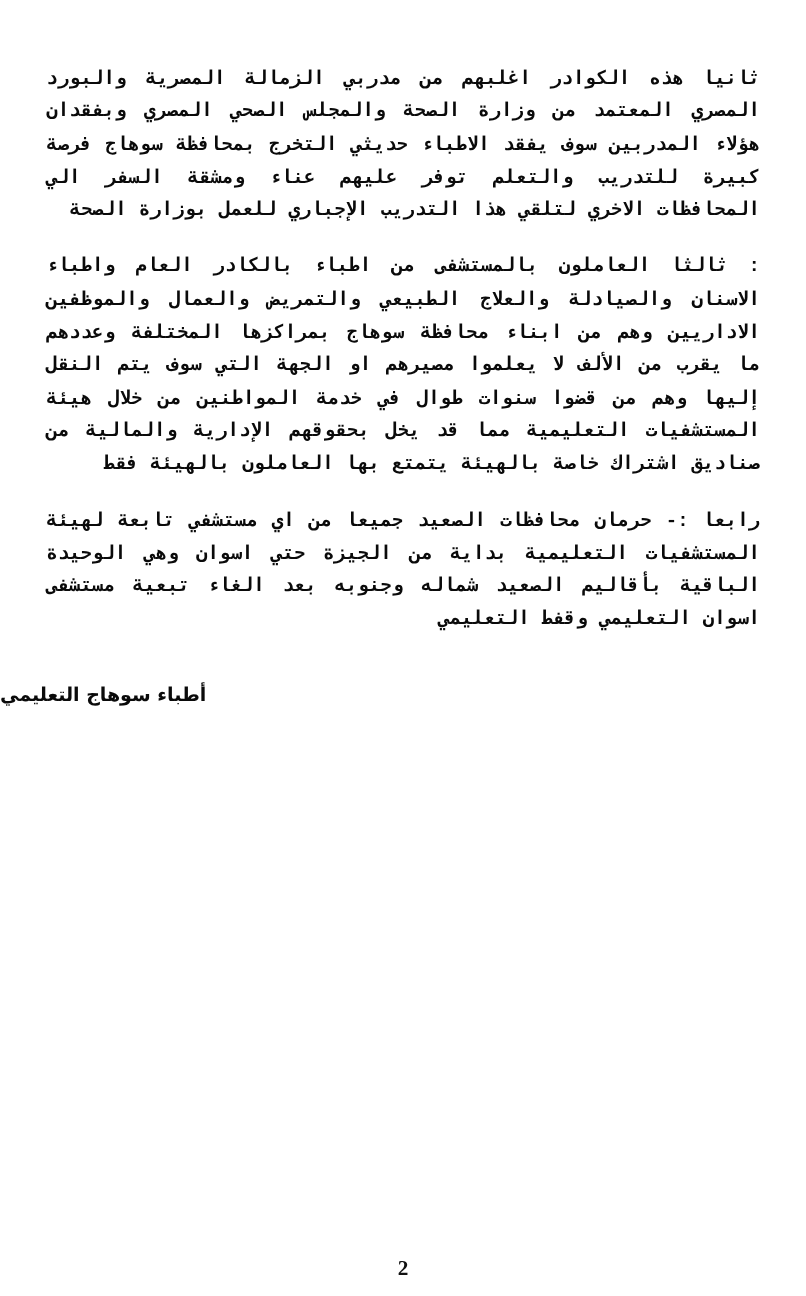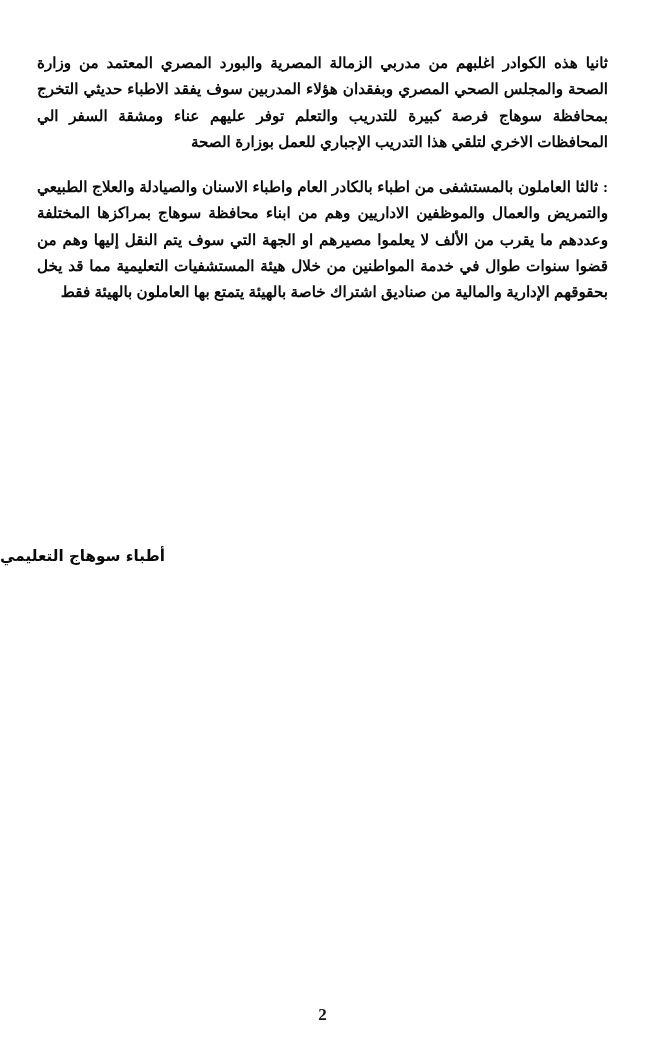--- a/index.html
+++ b/index.html
@@ -23,21 +23,21 @@
     position: absolute;
     top: 50px;
     right: 37px;
     left: 37px;
     direction: rtl;
     text-align: justify;
     text-align-last: right;
   }
 
   .para {
-    font-family: Liberation Serif, serif;
+    font-family: Liberation Mono, monospace;
     font-weight: bold;
     font-size: 15.2px;
     line-height: 26.3px;
     color: #0a0a0a;
     margin: 0 0 19px 0;
     direction: rtl;
     text-align: justify;
     text-align-last: right;
     word-spacing: 0.5px;
     letter-spacing: 0px;
@@ -83,20 +83,21 @@
 <body>
 
 <div class="page">
 
   <div class="doc-body">
 
     <p class="para">ثانيا هذه الكوادر اغلبهم من مدربي الزمالة المصرية والبورد المصري المعتمد من وزارة الصحة والمجلس الصحي المصري وبفقدان هؤلاء المدربين سوف يفقد الاطباء حديثي التخرج بمحافظة سوهاج فرصة كبيرة للتدريب والتعلم توفر عليهم عناء ومشقة السفر الي المحافظات الاخري لتلقي هذا التدريب الإجباري للعمل بوزارة الصحة</p>
 
     <p class="para">: ثالثا العاملون بالمستشفى من اطباء بالكادر العام واطباء الاسنان والصيادلة والعلاج الطبيعي والتمريض والعمال والموظفين الاداريين وهم من ابناء محافظة سوهاج بمراكزها المختلفة وعددهم ما يقرب من الألف لا يعلموا مصيرهم او الجهة التي سوف يتم النقل إليها وهم من قضوا سنوات طوال في خدمة المواطنين من خلال هيئة المستشفيات التعليمية مما قد يخل بحقوقهم الإدارية والمالية من صناديق اشتراك خاصة بالهيئة يتمتع بها العاملون بالهيئة فقط</p>
 
+    <p class="para">رابعا :- حرمان محافظات الصعيد جميعا من اي مستشفي تابعة لهيئة المستشفيات التعليمية بداية من الجيزة حتي اسوان وهي الوحيدة الباقية بأقاليم الصعيد شماله وجنوبه بعد الغاء تبعية مستشفى اسوان التعليمي وقفط التعليمي</p>
 
   </div>
 
   <div class="signature-block">
     <span class="signature">أطباء سوهاج التعليمي</span>
   </div>
 
   <div class="page-number">2</div>
 
 </div>

